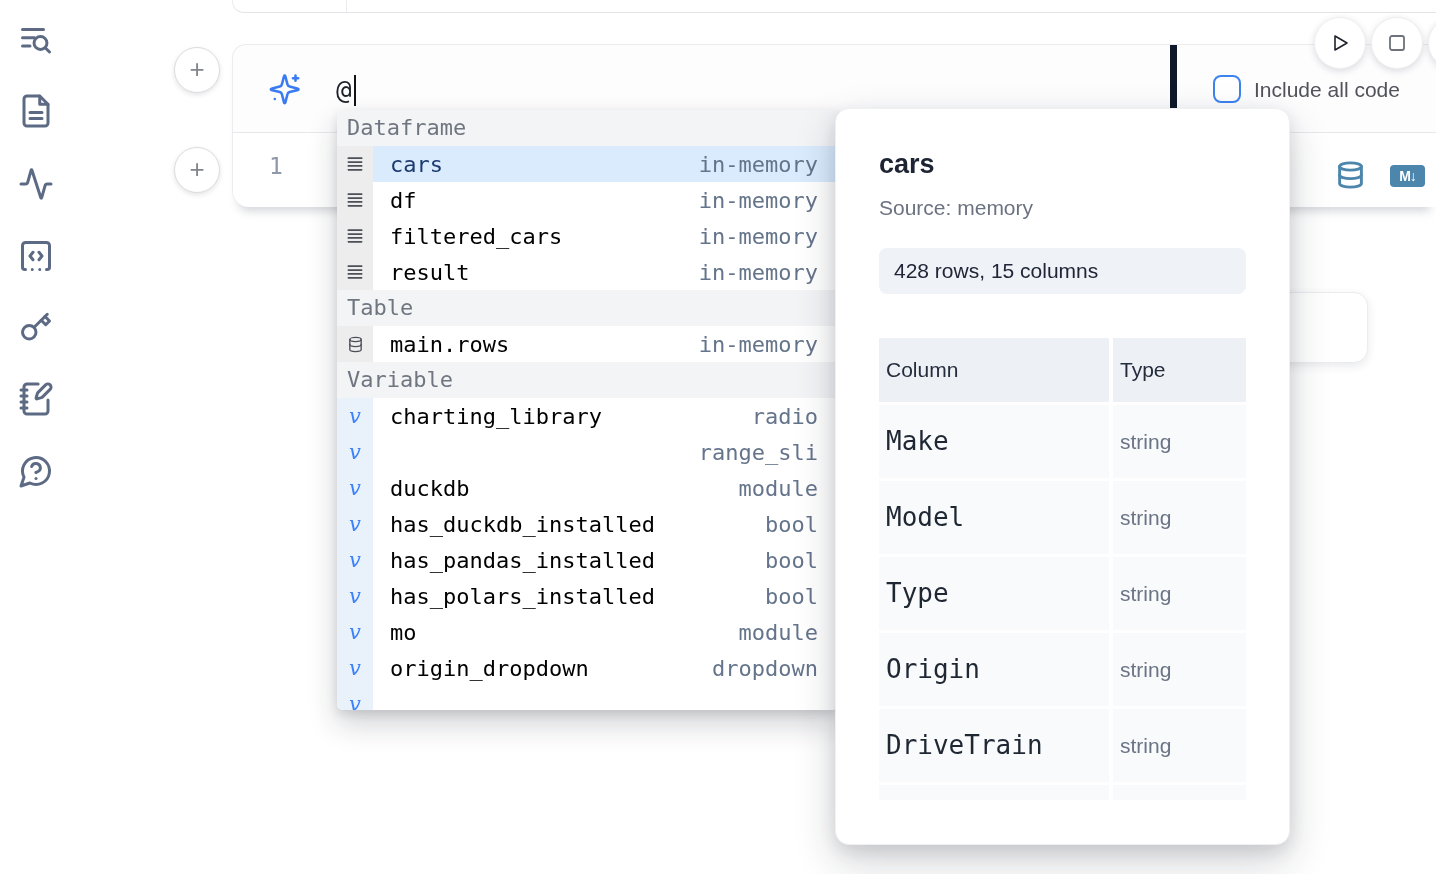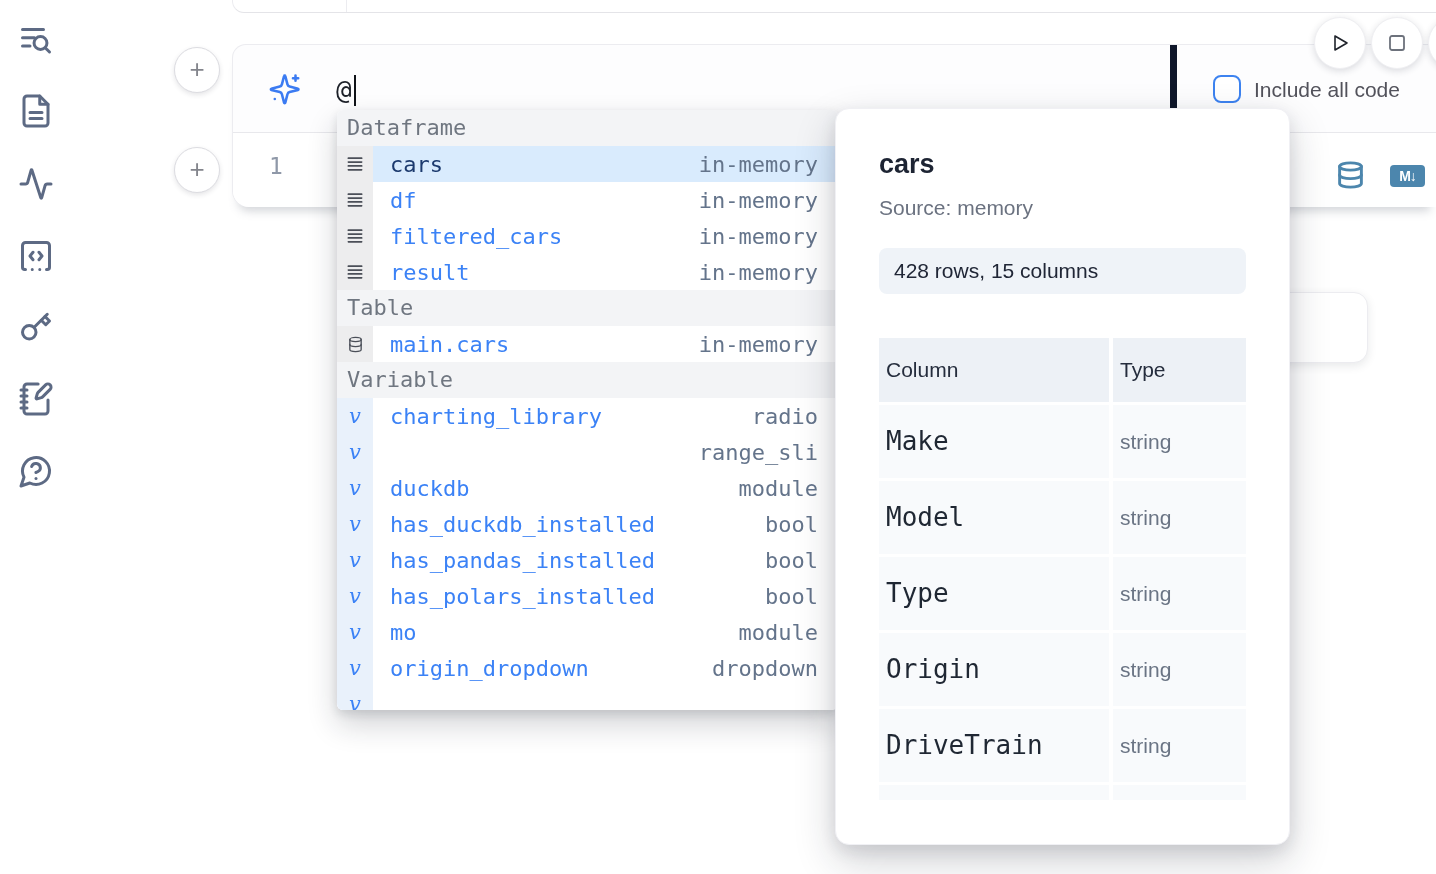--- a/index.html
+++ b/index.html
@@ -67,21 +67,21 @@
     line-height:36px; padding-left:10px; }
   .ac-row { display:flex; align-items:center; height:36px; background:#fff; }
   .ac-row.sel { background:#d9ebfd; }
   .ac-gutter { width:36px; height:36px; flex:0 0 36px; display:flex; align-items:center;
     justify-content:center; background:#ededee; }
   .ac-gutter.var { background:#e9f1fb; }
   .ac-gutter svg { width:20px; height:20px; stroke:#4b4f58; fill:none; stroke-width:2;
     stroke-linecap:round; }
   .v-glyph { font-family:"DejaVu Serif", serif; font-style:italic; font-size:21px;
     color:#3b82f6; line-height:1; }
-  .ac-name { margin-left:17px; font-size:22px; color:#3b82f6; white-space:nowrap; }
+  .ac-name { margin-left:17px; font-size:22px; color:#000000; white-space:nowrap; }
   .ac-row.sel .ac-name { color:#1c3a6e; }
   .ac-type { margin-left:auto; margin-right:20px; font-size:22px; color:#64748b;
     white-space:nowrap; overflow:hidden; max-width:140px; }
 
   
   #preview-panel { position:absolute; left:835px; top:108px; width:455px; height:737px;
     background:#fff; border:1px solid #f0f0f4; border-radius:14px; z-index:6;
     box-shadow:0 6px 16px rgba(25,30,45,.10), 0 16px 42px rgba(25,30,45,.20);
     padding:40px 43px 0 43px; }
   #preview-title { font-size:27px; font-weight:bold; color:#1d2433; }
@@ -250,21 +250,21 @@
 
     <div class="ac-header">Table</div>
     <div class="ac-row">
       <span class="ac-gutter">
           <svg viewBox="0 0 24 24" style="width:17px;height:17px;stroke-width:1.9">
             <ellipse cx="12" cy="5" rx="8" ry="3"></ellipse>
             <path d="M4 5v14a8 3 0 0 0 16 0V5"></path>
             <path d="M4 12a8 3 0 0 0 16 0"></path>
           </svg>
         </span>
-      <span class="ac-name">main.cars</span>
+      <span class="ac-name">main.rows</span>
       <span class="ac-type">in-memory</span>
     </div>
 
     <div class="ac-header">Variable</div>
     <div class="ac-row">
       <span class="ac-gutter var">
           <span class="v-glyph">v</span>
         </span>
       <span class="ac-name">charting_library</span>
       <span class="ac-type">radio</span>

